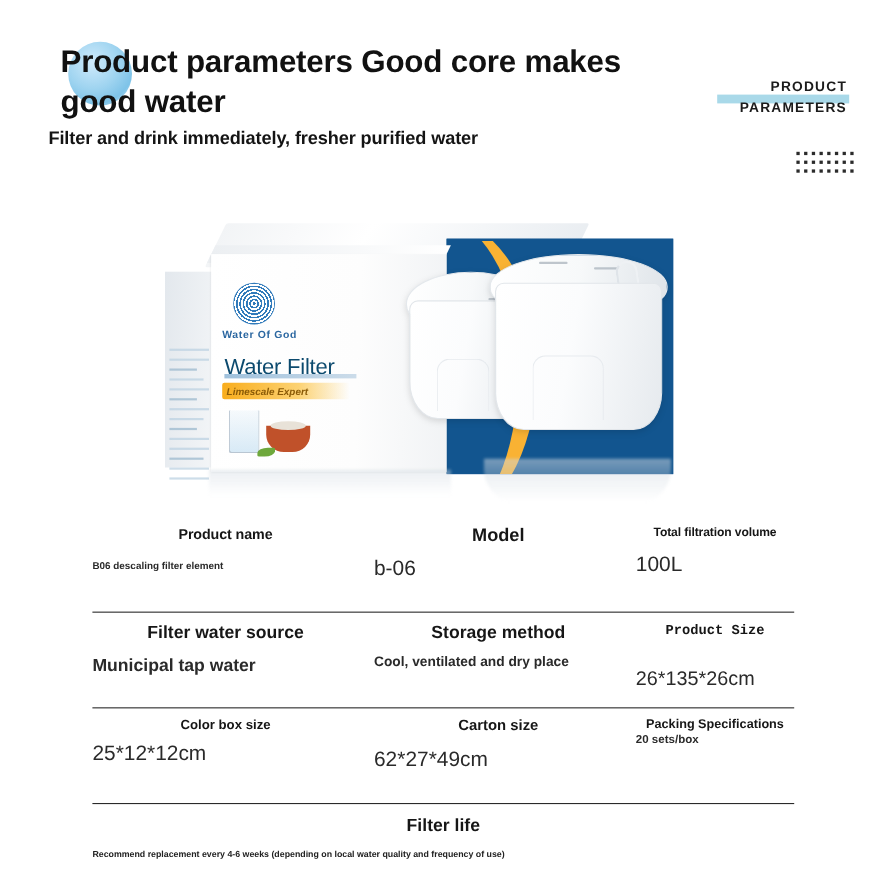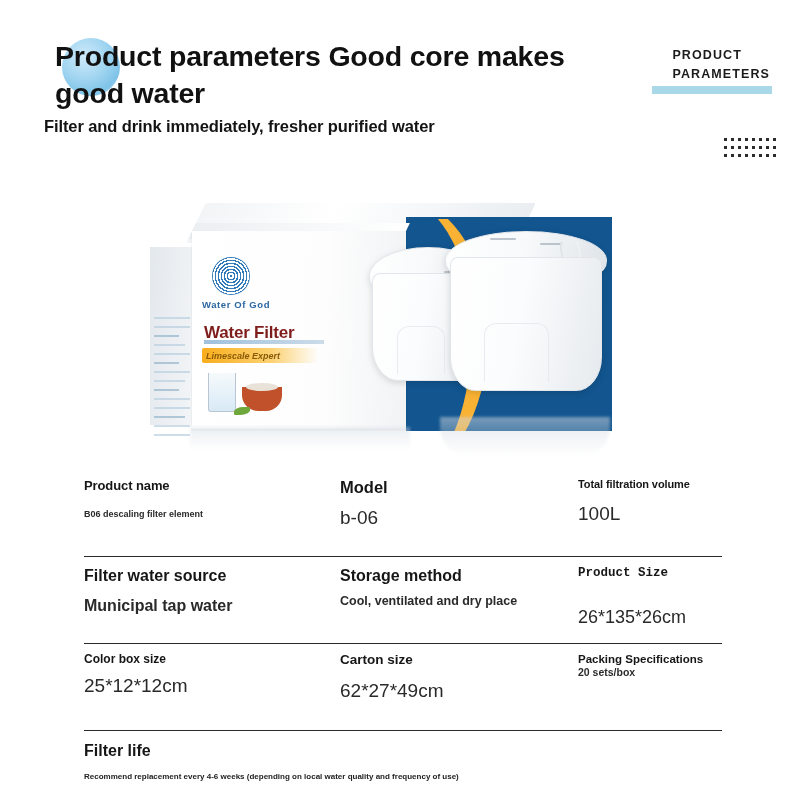--- a/index.html
+++ b/index.html
@@ -48,22 +48,22 @@
     z-index: 2;
     font-size: 16.5px;
     font-weight: bold;
     letter-spacing: -0.1px;
     color: #141414;
   }
 
   
   #corner-label {
     position: absolute;
-    right: 30px; top: 46px;
-    text-align: left;
+    right: 30px; top: 70px;
+    text-align: right;
     z-index: 3;
   }
   #corner-label .cl-line {
     position: relative;
     display: block;
     font-size: 12.5px;
     font-weight: bold;
     letter-spacing: 1.1px;
     color: #1b1b1b;
     line-height: 1.55;
@@ -218,23 +218,23 @@
     left: 52px; top: 104px;
     font-size: 9.5px;
     font-weight: bold;
     color: #2a66a0;
     letter-spacing: .6px;
     white-space: nowrap;
   }
   .prod-title {
     position: absolute;
     left: 54px; top: 128px;
-    font-size: 17px;
-    font-weight: bold;
-    color: #7f1d1d;
+    font-size: 20px;
+    font-weight: normal;
+    color: #0c4a6e;
     letter-spacing: -.2px;
     white-space: nowrap;
   }
   .prod-sub {
     position: absolute;
     left: 54px; top: 145px;
     width: 120px;
     height: 4px;
     background: linear-gradient(90deg, #8fb6d6 0%, #c3d6e6 100%);
     opacity: .85;
@@ -368,21 +368,21 @@
   }
   .spec-row.last { border-bottom: none; }
   .spec-cells {
     display: flex;
   }
   .cell { box-sizing: border-box; }
   .cell.c1 { width: 250px; padding-right: 8px; }
   .cell.c2 { width: 240px; padding-right: 8px; }
   .cell.c3 { width: 148px; }
 
-  .lbl { font-weight: bold; color: #161616; line-height: 1.2; }
+  .lbl { font-weight: bold; color: #161616; line-height: 1.2; text-align: center; }
   .val { color: #2a2a2a; line-height: 1.22; }
 
   
   #row1 { height: 78px; padding-top: 8px; }
   #row1 .c1 .lbl { font-size: 13px; letter-spacing: -.1px; }
   #row1 .c1 .val { font-size: 9px; font-weight: bold; margin-top: 15px; line-height: 1.3; }
   #row1 .c2 .lbl { font-size: 16.5px; }
   #row1 .c2 .val { font-size: 19px; font-weight: 300; margin-top: 8px; }
   #row1 .c3 .lbl { font-size: 11px; letter-spacing: -.1px; }
   #row1 .c3 .val { font-size: 19px; font-weight: 300; margin-top: 11px; }

